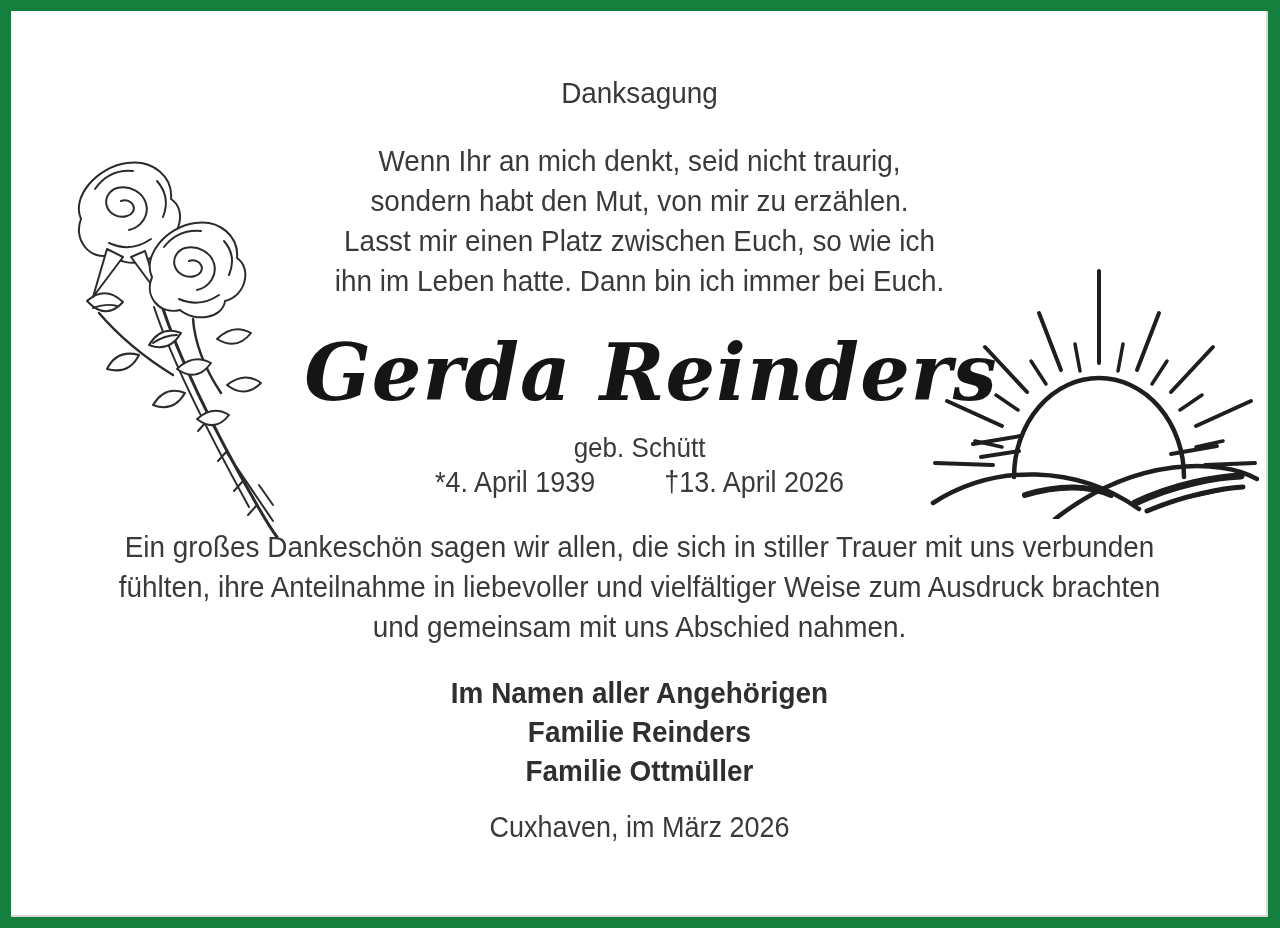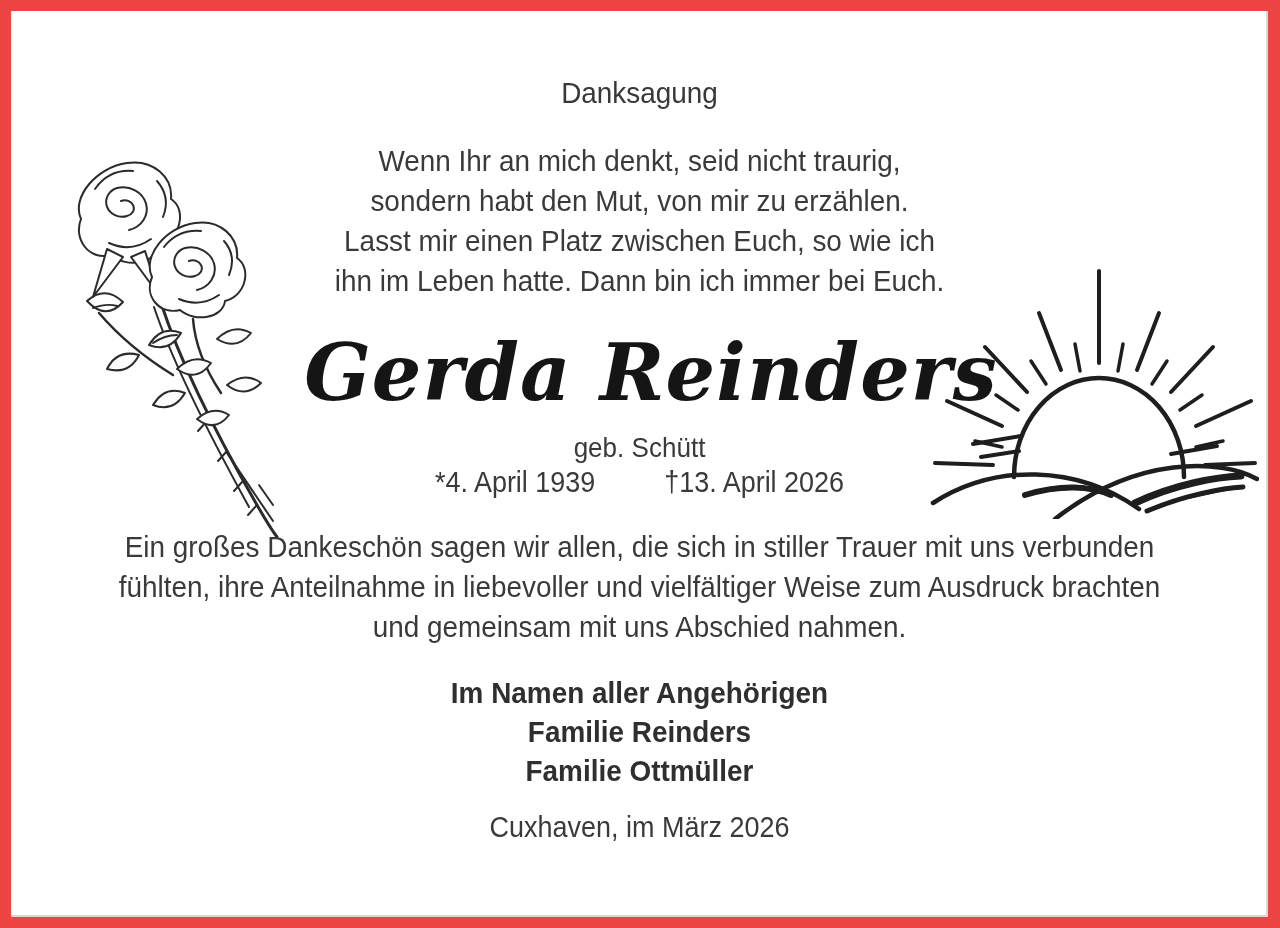--- a/index.html
+++ b/index.html
@@ -1,19 +1,19 @@
 <!DOCTYPE html>
 <html lang="de"><head>
 <meta charset="utf-8">
 <style>
   html,body{margin:0;padding:0;background:#6e6e6e;}
   .frame{
     width:1280px;height:928px;
     box-sizing:border-box;
-    background:#ef4444;
+    background:#15803d;
     padding:11px 12px 11px 11px;
     position:relative;
     font-family:"Liberation Sans", sans-serif;
   }
   .card{
     position:relative;
     width:100%;height:100%;
     background:#ffffff;
     box-shadow:inset -2px -2px 0 #d8d8d8;
     overflow:hidden;

